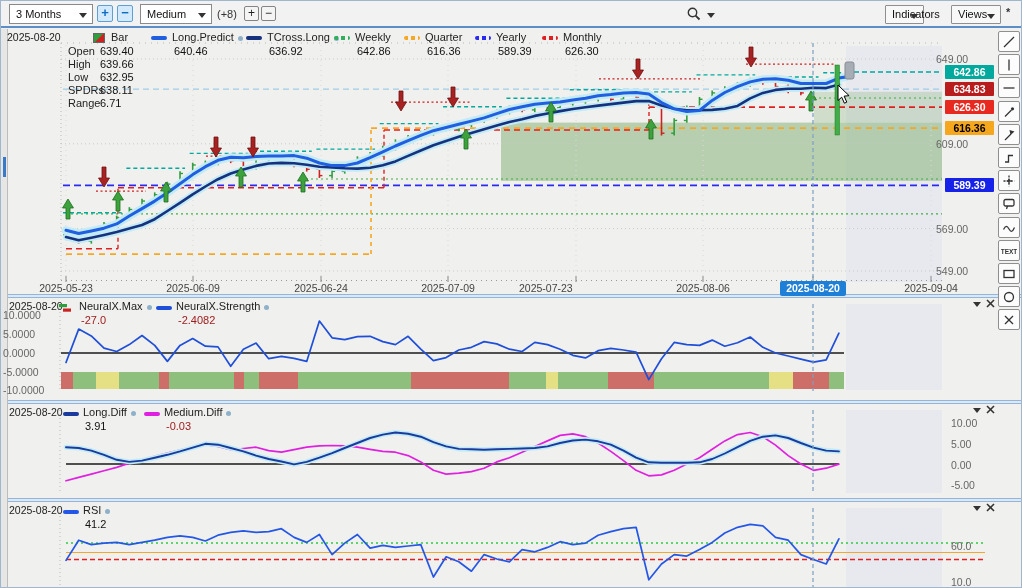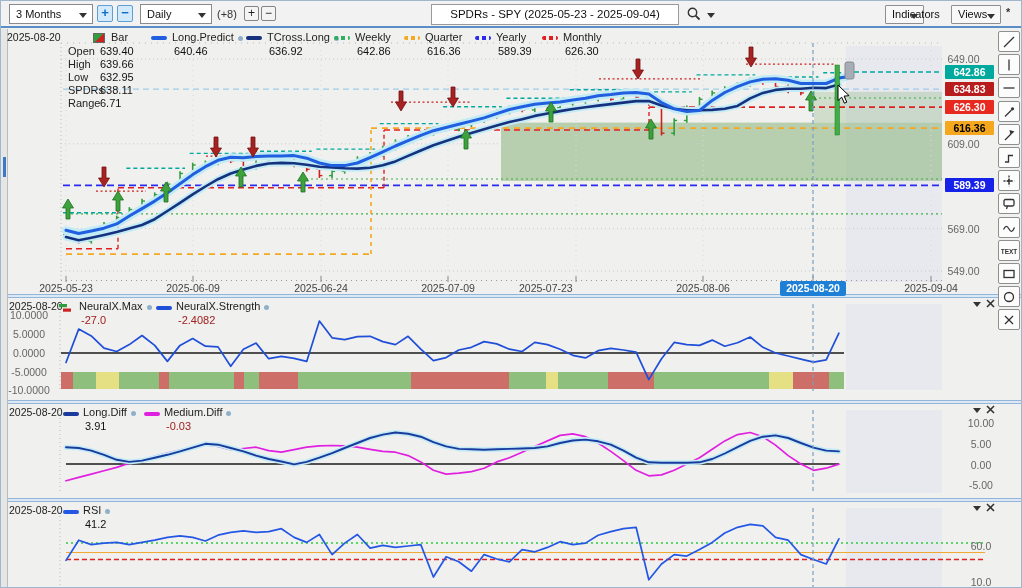--- a/index.html
+++ b/index.html
@@ -16,21 +16,21 @@
   .tbtn { position:absolute; top:4px; height:19px; background:#f8f8f8; border:1px solid #8f8f8f; font-size:11px; line-height:17px; color:#111; border-radius:1px; padding:0 14px 0 6px; }
   .plain { position:absolute; top:7px; font-size:11px; color:#333; }
   svg.layer { position:absolute; left:0; z-index:1; }
   .splitter { position:absolute; left:0; width:1022px; height:4px; background:#dce8f6; border-top:1px solid #93b5d9; border-bottom:1px solid #93b5d9; z-index:5; }
   #overlay { position:absolute; inset:0; z-index:10; pointer-events:none; }
   #overlay > div, #overlay > span { pointer-events:auto; }
 
   .txt { position:absolute; font-size:10.5px; color:#333; white-space:nowrap; }
   .lbl { position:absolute; font-size:11px; color:#222; white-space:nowrap; }
   .val { position:absolute; font-size:11px; font-weight:normal; color:#111; white-space:nowrap; }
-  .axlab { position:absolute; font-size:10.5px; color:#666; text-align:center; white-space:nowrap; }
+  .axlab { position:absolute; font-size:10.5px; color:#666; text-align:left; white-space:nowrap; }
   .chip { position:absolute; width:49px; height:14px; font-size:10.5px; font-weight:bold; text-align:center; line-height:14px; border-radius:1px; }
   .datechip { position:absolute; background:#1d7fd6; color:#fff; font-size:10.5px; font-weight:bold; height:15px; line-height:15px; text-align:center; border-radius:2px; }
   .swatch { position:absolute; height:4px; border-radius:2px; }
   .dot { display:inline-block; width:5px; height:5px; border-radius:50%; background:#8fb0c9; margin-left:4px; vertical-align:middle; }
   .barswatch { position:absolute; width:12px; height:10px; border:1px solid #666;
     background:linear-gradient(135deg,#2e9e3e 0 47%,#cc2222 53% 100%); }
   .tool { position:absolute; width:22px; height:21px; background:#fcfcfc; border:1px solid #8f8f8f; border-radius:2px; text-align:center; padding-top:2px; z-index:20; }
   .pctl { position:absolute; font-size:9px; color:#333; z-index:12; }
   .leftstrip { position:absolute; left:0; top:28px; width:7px; height:560px; background:#e6e6e4; border-right:1px solid #bcbcbc; z-index:8; }
   .leftstrip .accent { position:absolute; left:2px; top:128px; width:3px; height:20px; background:#3a78c8; }
@@ -40,26 +40,25 @@
 
 <div id="app">
 
   <div class="toolbar">
     <div class="select" style="left:8px;width:84px">
       <span>3 Months</span><span class="caret"></span>
     </div>
     <div class="btn blue" style="left:96px">+</div>
     <div class="btn blue" style="left:116px">−</div>
     <div class="select" style="left:139px;width:72px">
-      <span>Daily</span><span class="caret"></span>
+      <span>Medium</span><span class="caret"></span>
     </div>
     <span class="plain" style="left:216px">(+8)</span>
     <div class="btn" style="left:243px;width:15px;height:15px;top:5px;font-size:12px;line-height:12px">+</div>
     <div class="btn" style="left:260px;width:15px;height:15px;top:5px;font-size:12px;line-height:12px">−</div>
-    <div class="titlebox"><span>SPDRs - SPY (2025-05-23 - 2025-09-04)</span></div>
     <span style="position:absolute;left:685px;top:5px">
       <svg width="16" height="16" viewBox="0 0 16 16">
           <circle cx="6.5" cy="6.5" r="4.2" fill="none" stroke="#333" stroke-width="1.4"></circle>
           <line x1="9.6" y1="9.6" x2="13.5" y2="13.5" stroke="#333" stroke-width="1.8"></line>
         </svg>
     </span>
     <span class="caret" style="left:706px;top:12px;right:auto"></span>
     <div class="tbtn" style="left:884px;width:39px">
       <span>Indicators</span><span class="caret"></span>
     </div>

